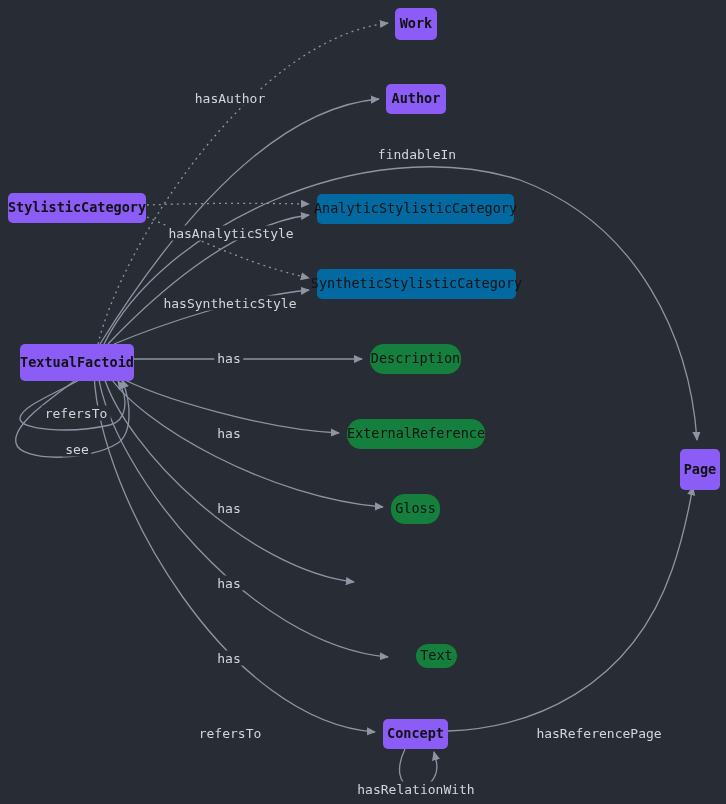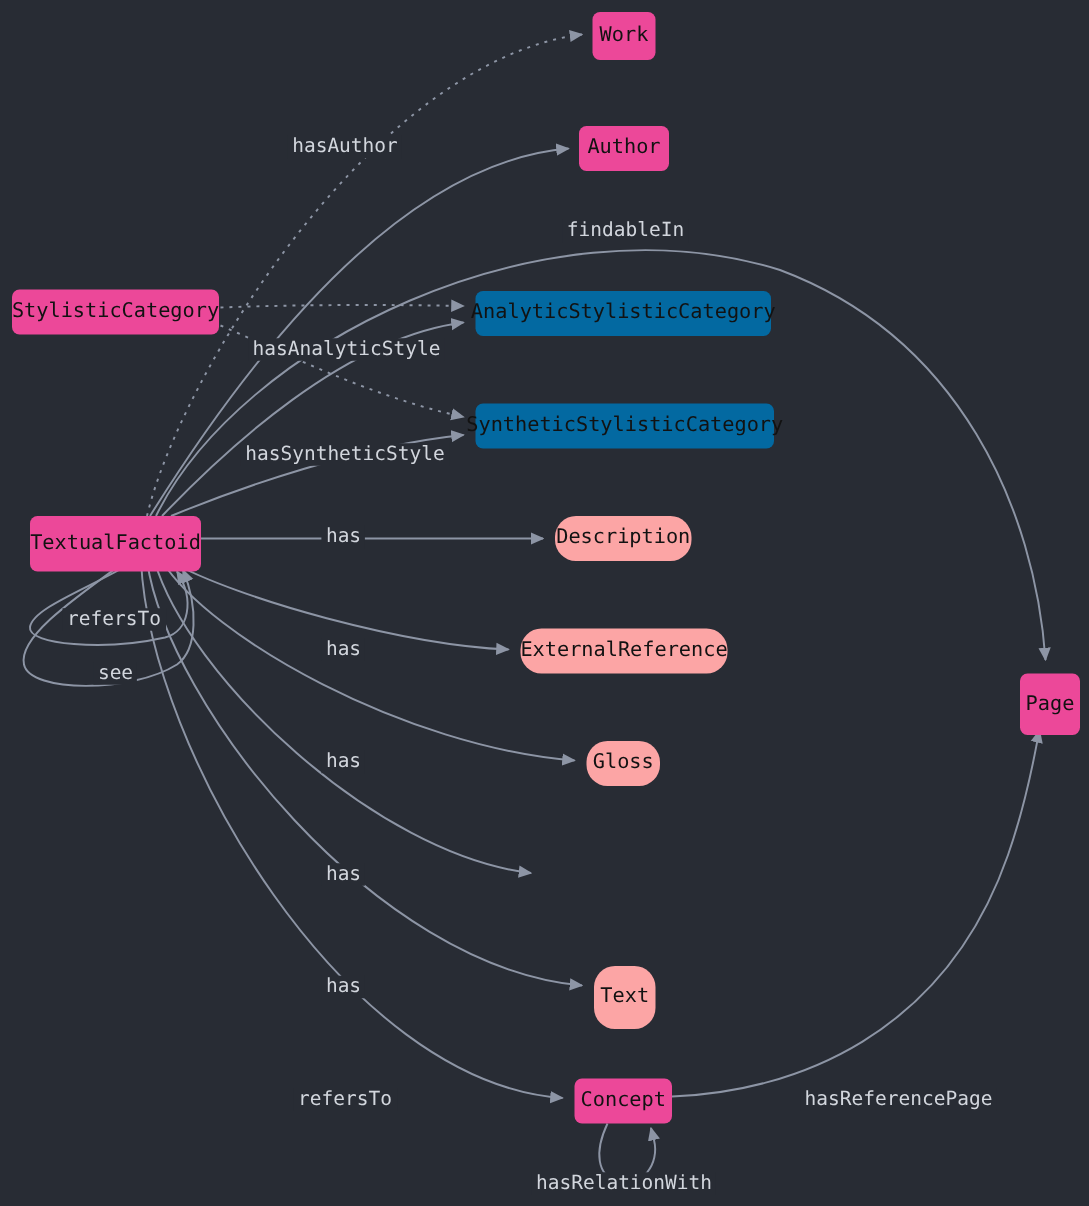--- a/index.html
+++ b/index.html
@@ -17,23 +17,23 @@
     position:absolute;
     box-sizing:border-box;
     border-radius:5px;
     display:flex;align-items:center;justify-content:center;
     font-size:13.5px;
     line-height:1;
     color:#121212;
     white-space:nowrap;
     letter-spacing:0px;
   }
-  .node.pink{background:#ec4899;}
+  .node.pink{background:#8b5cf6;font-weight:bold;}
   .node.cyan{background:#0369a1;}
-  .node.green{background:#fca5a5;border-radius:14px;}
+  .node.green{background:#15803d;border-radius:14px;}
   .edge-label{
     position:absolute;
     color:#d2d6dd;
     font-size:13px;
     line-height:1;
     white-space:nowrap;
     transform:translate(-50%,-50%);
     background:#282c34;
     padding:1px 3px;
   }
@@ -117,21 +117,21 @@
 
   <div class="node green" style="left:347px;top:419px;width:138px;height:30px;">
     <span>ExternalReference</span>
   </div>
 
   <div class="node green" style="left:391px;top:494px;width:49px;height:30px;">
     <span>Gloss</span>
   </div>
 
 
-  <div class="node green" style="left:396px;top:644px;width:41px;height:42px;">
+  <div class="node green" style="left:416px;top:644px;width:41px;height:24px;">
     <span>Text</span>
   </div>
 
   <div class="node pink" style="left:383px;top:719px;width:65px;height:30px;">
     <span>Concept</span>
   </div>
 
   <div class="node pink" style="left:680px;top:449px;width:40px;height:41px;">
     <span>Page</span>
   </div>

